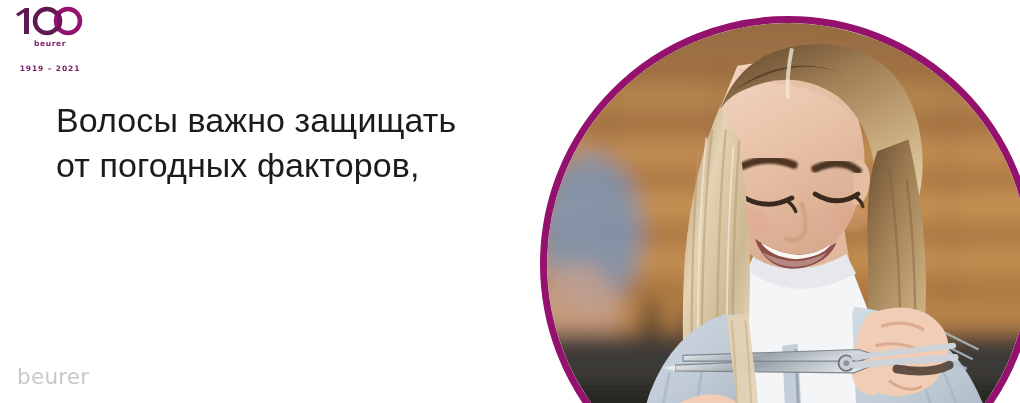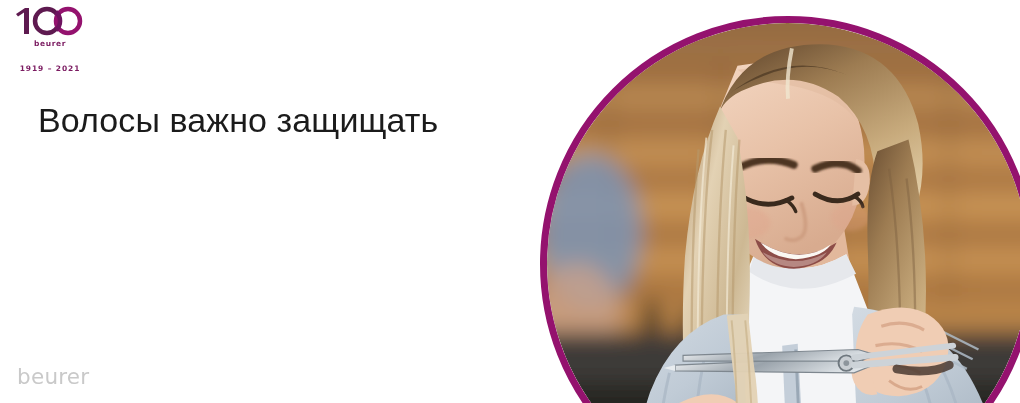--- a/index.html
+++ b/index.html
@@ -31,21 +31,21 @@
 
   
   .headline{
     position:absolute;left:38px;top:98px;width:470px;
     color:#1b1b1b;
     font-size:34px;line-height:45px;
     font-weight:300;
     letter-spacing:.1px;
     font-family:"Liberation Sans","DejaVu Sans",sans-serif;
   }
-  .headline .ln{display:block;white-space:nowrap;}
+  .headline .ln{display:block;white-space:nowrap;margin-left:18px;}
 
   
   .footer-brand{
     position:absolute;left:17px;top:364px;
     width:120px;height:26px;
   }
 
   
   .photo-wrap{
     position:absolute;left:540px;top:16px;
@@ -80,20 +80,21 @@
 
         <path d="M84 12 A24 24 0 0 1 84 48" fill="none" stroke="#6E1460" stroke-width="9"></path>
       </svg>
     </div>
     <div class="brand">beurer</div>
     <div class="years">1919 – 2021</div>
   </div>
 
   <div class="headline">
     <span class="ln">Волосы важно защищать</span>
+    <span class="ln">от погодных факторов,</span>
   </div>
 
   <div class="footer-brand">
     <svg viewBox="0 0 240 52" width="120" height="26" aria-hidden="true">
       <text x="0" y="40" font-family="DejaVu Sans, sans-serif" font-size="43" letter-spacing="0.5" fill="#c9c9c9">beurer</text>
     </svg>
   </div>
 
   <div class="photo-wrap">
     <div class="photo">

